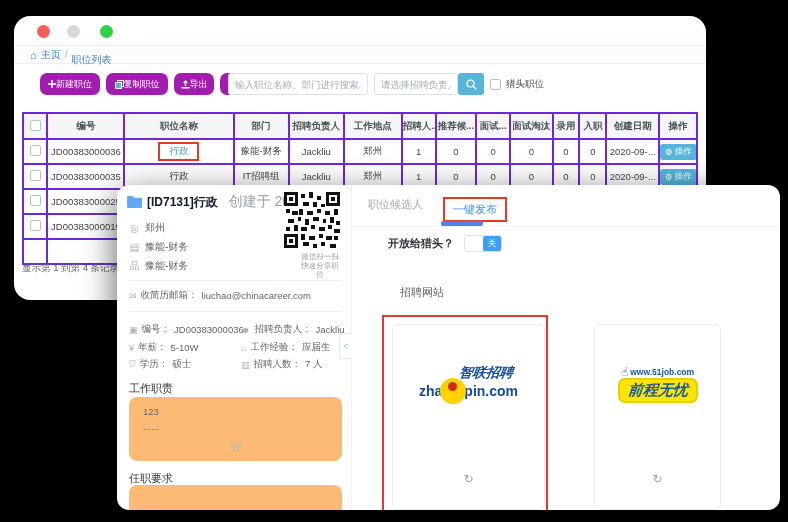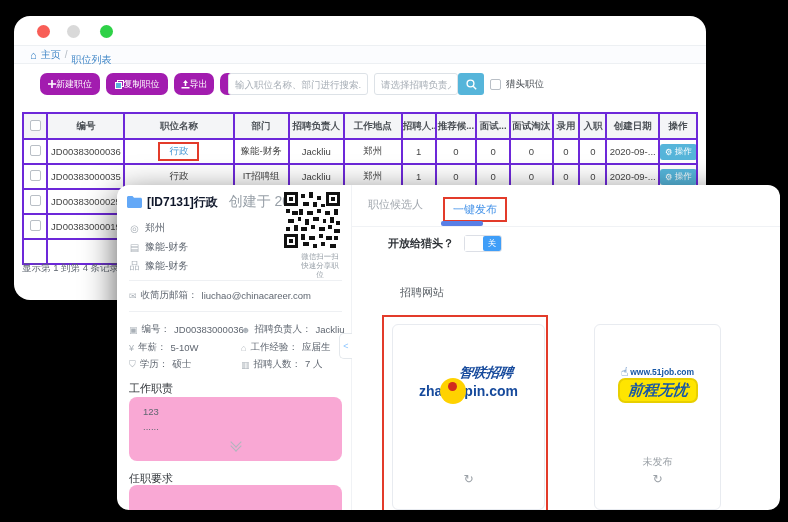--- a/index.html
+++ b/index.html
@@ -54,21 +54,21 @@
   #left-panel { left:0; top:0; width:235px; height:325px; border-right:1px solid #f0f2f5; }
   .job-head { left:10px; top:8px; display:flex; align-items:center; gap:5px; }
   .job-title { font-size:12px; font-weight:bold; color:#0f172a; }
   .job-created { font-size:14px; color:#98a0a8;margin-left:6px; }
   .info-item { left:12px; font-size:10px; color:#5f6670; display:flex; align-items:center; gap:5px; }
   .info-item .ig { color:#aab1b8; font-size:10px; width:11px; text-align:center; }
   .lp-divider { left:12px; width:213px; height:1px; background:#eef0f3; }
   .fld { font-size:9.5px; color:#5f6670; display:flex; align-items:center; gap:4px; white-space:nowrap; }
   .fld .ig { color:#aab1b8; font-size:9px; }
   .sec-title { font-size:11px; color:#2f3338; }
-  .gray-box { left:12px; width:213px; background:#f9a8d4; border-radius:8px; }
+  .gray-box { left:12px; width:213px; background:#fdba74; border-radius:8px; }
   .gray-box .bx-line { font-size:9.5px; color:#5f6670; margin:0 0 0 14px; }
   .chev { width:8px; height:8px; border-right:1.6px solid #b0b6bd; border-bottom:1.6px solid #b0b6bd;
     transform:rotate(45deg); margin:-4px auto 0; }
   #qr-wrap { left:167px; top:7px; width:56px; text-align:center; }
   #qr-wrap .qr-cap { font-size:7.5px; color:#98a0a8; line-height:9px;margin-left:16px; }
   #collapse-handle { left:222px; top:148px; width:13px; height:26px; background:#fff;
     border:1px solid #e4e8ec; border-right:none; border-radius:5px 0 0 5px;
     display:flex; align-items:center; justify-content:center; color:#8cc5ff; font-size:9px; cursor:pointer; }
 
   
@@ -429,17 +429,16 @@
     <div class="abs site-card" id="card-51job">
       <div class="abs" id="logo-51job">
         <div id="url-51job">
           <span id="hand-51job">☝</span>
           <span>www.51job.com</span>
         </div>
         <div id="box-51job">
           <span id="cn-51job">前程无忧</span>
         </div>
       </div>
-      <div class="abs site-status">未发布</div>
       <div class="abs site-refresh">↻</div>
     </div>
   </div>
 </div>
 
 </body></html>

